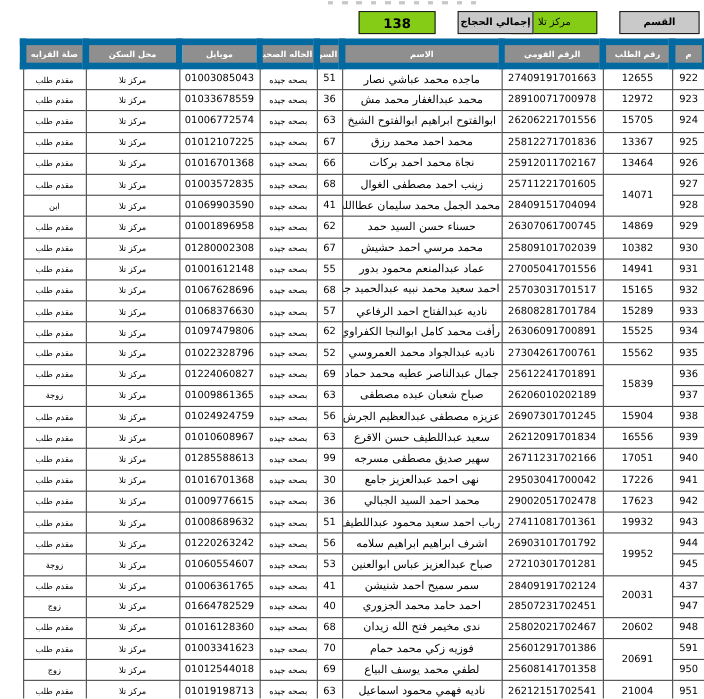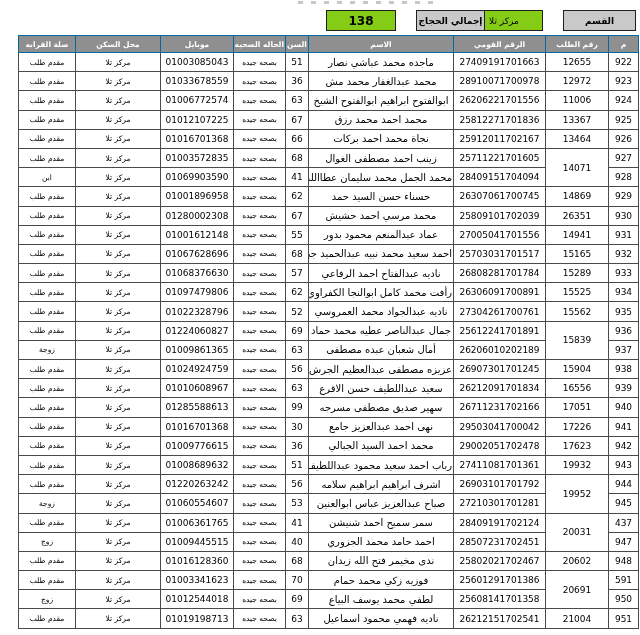--- a/index.html
+++ b/index.html
@@ -34,21 +34,21 @@
   #total-value{left:326px;width:70px;font-size:12px;direction:ltr;}
   
   table{
     position:absolute;top:35px;left:18px;width:620px;
     border-collapse:collapse;table-layout:fixed;direction:rtl;
     border:1px solid #1f1f1f;
   }
   th{
     background:var(--header-bg);color:#fff;
     font-size:7.5px;font-weight:bold;height:16px;
-    border:1px solid #0369a1;padding:0 1px;overflow:hidden;white-space:nowrap;
+    border:6px solid #0369a1;padding:0 1px;overflow:hidden;white-space:nowrap;
   }
   td{
     border:1px solid var(--border);
     height:18.2px;text-align:center;vertical-align:middle;
     padding:0 1px;overflow:hidden;white-space:nowrap;
     background:#fff;
   }
   td.num{font-size:9px;direction:ltr;font-family:"DejaVu Sans",sans-serif;}
   td.ar{font-size:7.5px;}
   td.name{font-size:10px;}
@@ -108,21 +108,21 @@
         <td class="num">28910071700978</td>
         <td class="ar name">محمد عبدالغفار محمد مش</td>
         <td class="num">36</td>
         <td class="ar">بصحه جيده</td>
         <td class="num">01033678559</td>
         <td class="ar">مركز تلا</td>
         <td class="ar">مقدم طلب</td>
       </tr>
       <tr>
         <td class="num">924</td>
-        <td class="num">11006</td>
+        <td class="num">15705</td>
         <td class="num">26206221701556</td>
         <td class="ar name">ابوالفتوح ابراهيم ابوالفتوح الشيخ</td>
         <td class="num">63</td>
         <td class="ar">بصحه جيده</td>
         <td class="num">01006772574</td>
         <td class="ar">مركز تلا</td>
         <td class="ar">مقدم طلب</td>
       </tr>
       <tr>
         <td class="num">925</td>
@@ -173,21 +173,21 @@
         <td class="num">26307061700745</td>
         <td class="ar name">حسناء حسن السيد حمد</td>
         <td class="num">62</td>
         <td class="ar">بصحه جيده</td>
         <td class="num">01001896958</td>
         <td class="ar">مركز تلا</td>
         <td class="ar">مقدم طلب</td>
       </tr>
       <tr>
         <td class="num">930</td>
-        <td class="num">26351</td>
+        <td class="num">10382</td>
         <td class="num">25809101702039</td>
         <td class="ar name">محمد مرسي احمد حشيش</td>
         <td class="num">67</td>
         <td class="ar">بصحه جيده</td>
         <td class="num">01280002308</td>
         <td class="ar">مركز تلا</td>
         <td class="ar">مقدم طلب</td>
       </tr>
       <tr>
         <td class="num">931</td>
@@ -251,21 +251,21 @@
         <td class="ar name">جمال عبدالناصر عطيه محمد حماد</td>
         <td class="num">69</td>
         <td class="ar">بصحه جيده</td>
         <td class="num">01224060827</td>
         <td class="ar">مركز تلا</td>
         <td class="ar">مقدم طلب</td>
       </tr>
       <tr>
         <td class="num">937</td>
         <td class="num">26206010202189</td>
-        <td class="ar name">أمال شعبان عبده مصطفى</td>
+        <td class="ar name">صباح شعبان عبده مصطفى</td>
         <td class="num">63</td>
         <td class="ar">بصحه جيده</td>
         <td class="num">01009861365</td>
         <td class="ar">مركز تلا</td>
         <td class="ar">زوجة</td>
       </tr>
       <tr>
         <td class="num">938</td>
         <td class="num">15904</td>
         <td class="num">26907301701245</td>
@@ -362,21 +362,21 @@
         <td class="num">01006361765</td>
         <td class="ar">مركز تلا</td>
         <td class="ar">مقدم طلب</td>
       </tr>
       <tr>
         <td class="num">947</td>
         <td class="num">28507231702451</td>
         <td class="ar name">احمد حامد محمد الجزوري</td>
         <td class="num">40</td>
         <td class="ar">بصحه جيده</td>
-        <td class="num">01009445515</td>
+        <td class="num">01664782529</td>
         <td class="ar">مركز تلا</td>
         <td class="ar">زوج</td>
       </tr>
       <tr>
         <td class="num">948</td>
         <td class="num">20602</td>
         <td class="num">25802021702467</td>
         <td class="ar name">ندى مخيمر فتح الله زيدان</td>
         <td class="num">68</td>
         <td class="ar">بصحه جيده</td>

